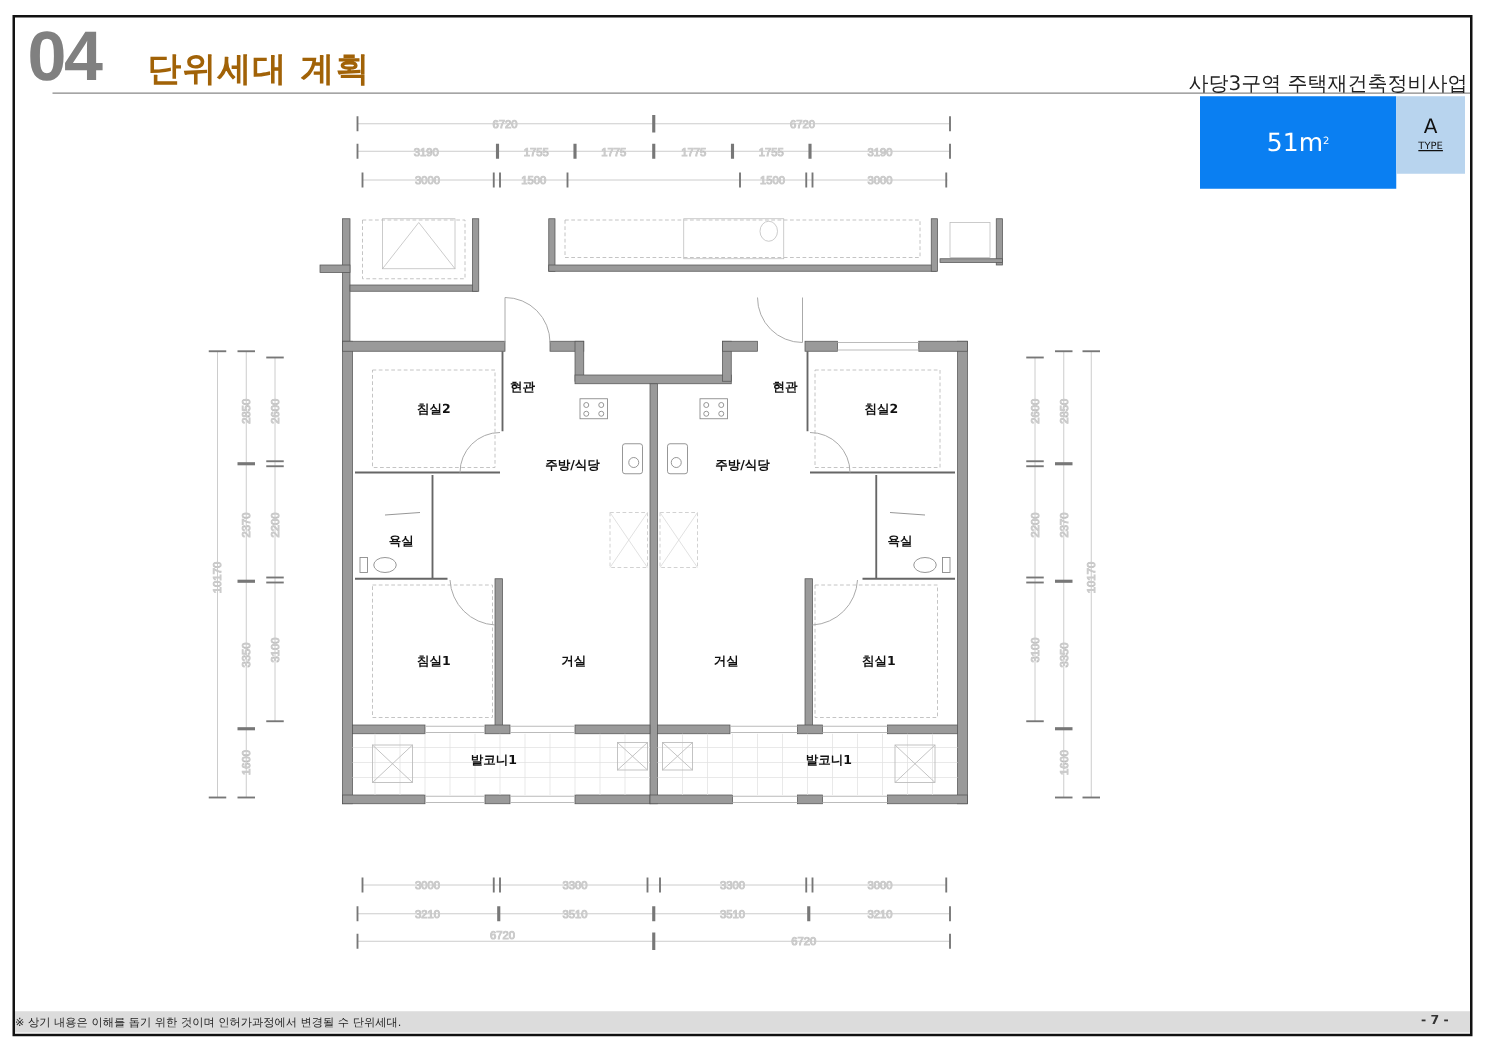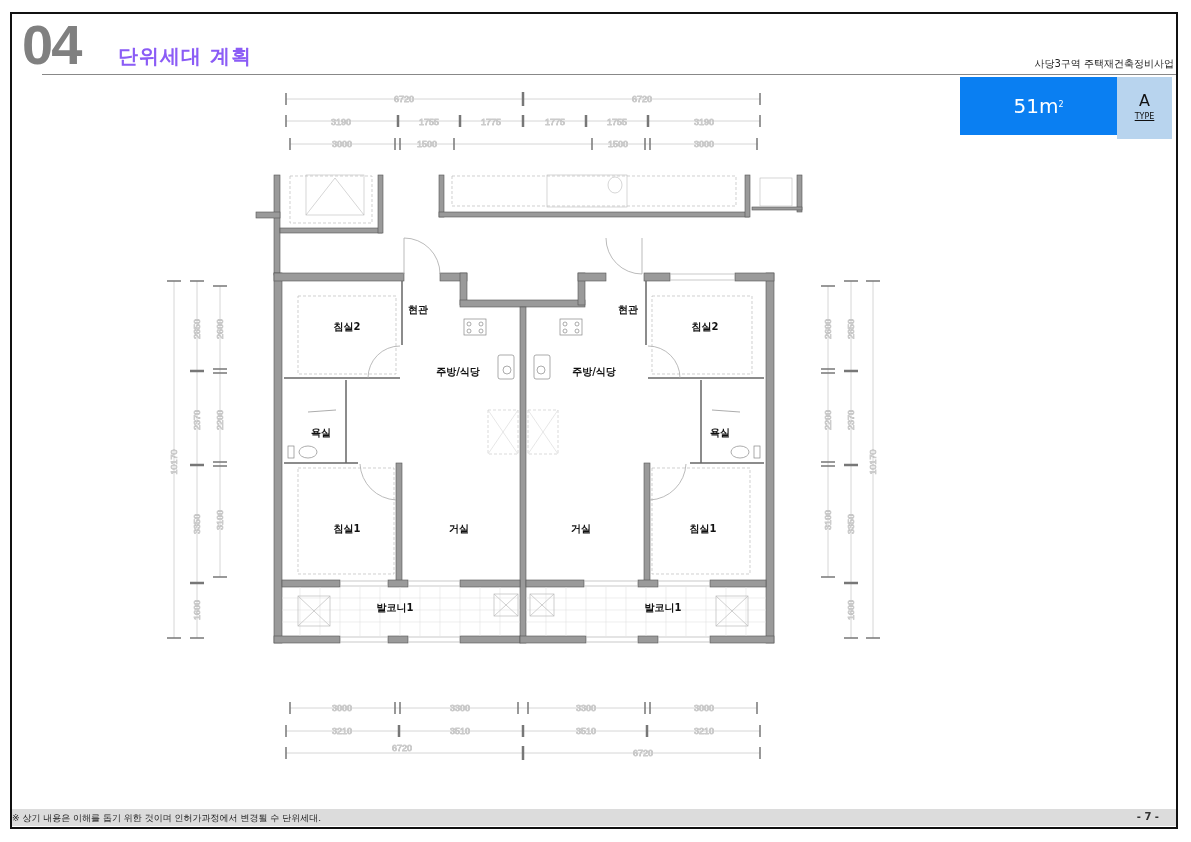--- a/index.html
+++ b/index.html
@@ -1,22 +1,22 @@
 <!DOCTYPE html>
 <html><head>
 <meta charset="utf-8">
 <style>
   html,body{margin:0;padding:0;background:#fff;}
   body{width:1191px;height:842px;position:relative;overflow:hidden;font-family:"DejaVu Sans",sans-serif;}
   .frame{position:absolute;left:10px;top:12px;width:1168px;height:817px;border:2px solid #111;box-sizing:border-box;}
   .sec-num{position:absolute;left:22px;top:14px;font-family:"Liberation Sans",sans-serif;font-weight:bold;font-size:56px;line-height:62px;color:#808080;letter-spacing:-2px;}
-  .sec-title{position:absolute;left:118px;top:40px;font-family:"DejaVu Sans",sans-serif;font-weight:bold;font-size:20px;line-height:32px;color:#8b5cf6;letter-spacing:1px;}
+  .sec-title{position:absolute;left:118px;top:40px;font-family:"DejaVu Sans",sans-serif;font-weight:bold;font-size:27px;line-height:32px;color:#a16207;letter-spacing:1px;}
   .title-rule{position:absolute;left:42px;top:74px;width:1134px;height:1px;background:#888;}
-  .project{position:absolute;right:17px;top:57px;font-size:10px;color:#222;}
-  .area-box{position:absolute;left:960px;top:77px;width:157px;height:58px;background:#0a7ff2;color:#fff;font-family:"DejaVu Sans",sans-serif;font-size:20px;display:flex;align-items:center;justify-content:center;}
+  .project{position:absolute;right:17px;top:57px;font-size:16px;color:#222;}
+  .area-box{position:absolute;left:960px;top:77px;width:157px;height:74px;background:#0a7ff2;color:#fff;font-family:"DejaVu Sans",sans-serif;font-size:20px;display:flex;align-items:center;justify-content:center;}
   .area-box sup{font-size:8px;vertical-align:top;position:relative;top:-2px;}
   .type-box{position:absolute;left:1117px;top:77px;width:55px;height:62px;background:#b8d4ee;color:#111;display:flex;flex-direction:column;align-items:center;justify-content:center;}
   .type-box .t1{font-size:16px;line-height:18px;}
   .type-box .t2{font-size:8px;line-height:14px;text-decoration:underline;}
   .plan{position:absolute;left:0;top:0;}
   .footer-bar{position:absolute;left:12px;top:809px;width:1164px;height:17px;background:#dcdcdc;}
   .footnote{position:absolute;left:12px;top:812px;font-size:9px;color:#222;}
   .page-num{position:absolute;right:32px;top:811px;font-size:10px;font-weight:bold;color:#333;}
   .dim text{font-family:"Liberation Sans",sans-serif;font-size:9px;fill:#666;}
   .room{font-family:"DejaVu Sans",sans-serif;font-size:10px;font-weight:bold;fill:#111;}

